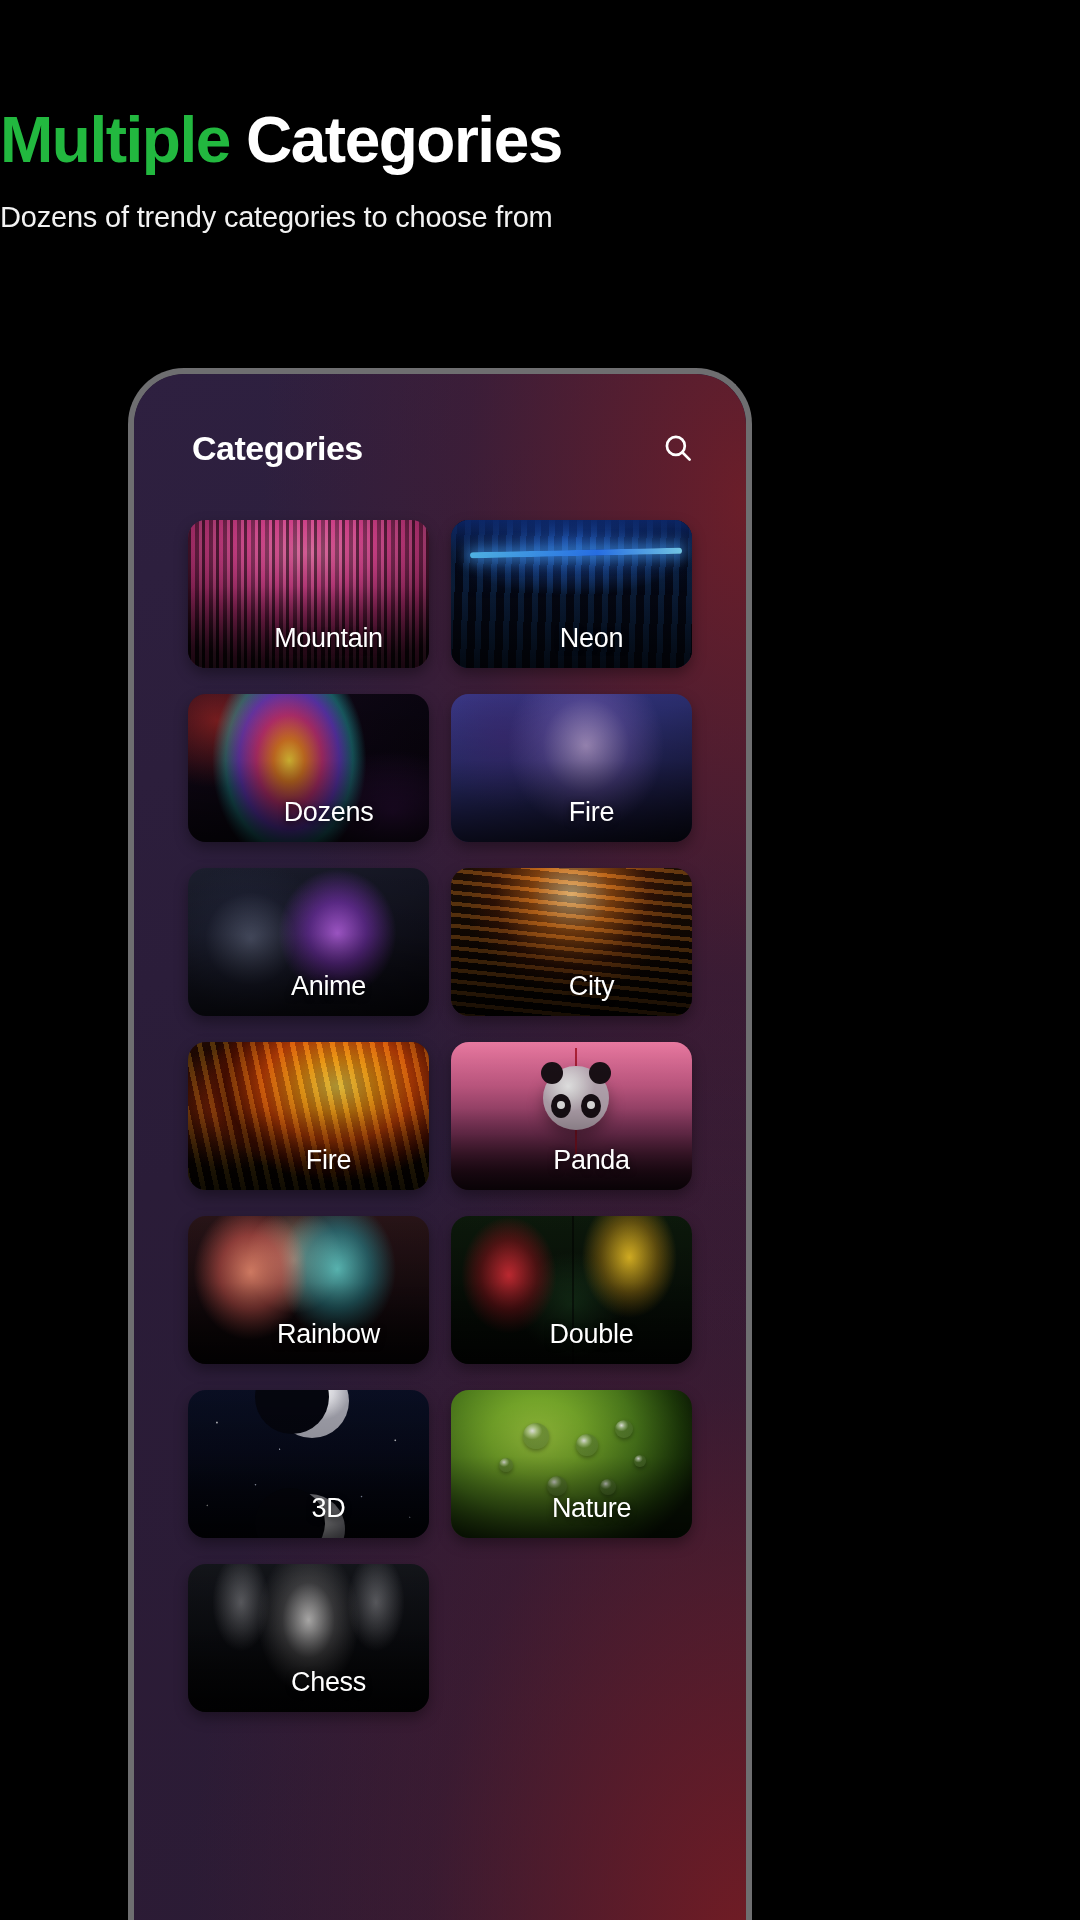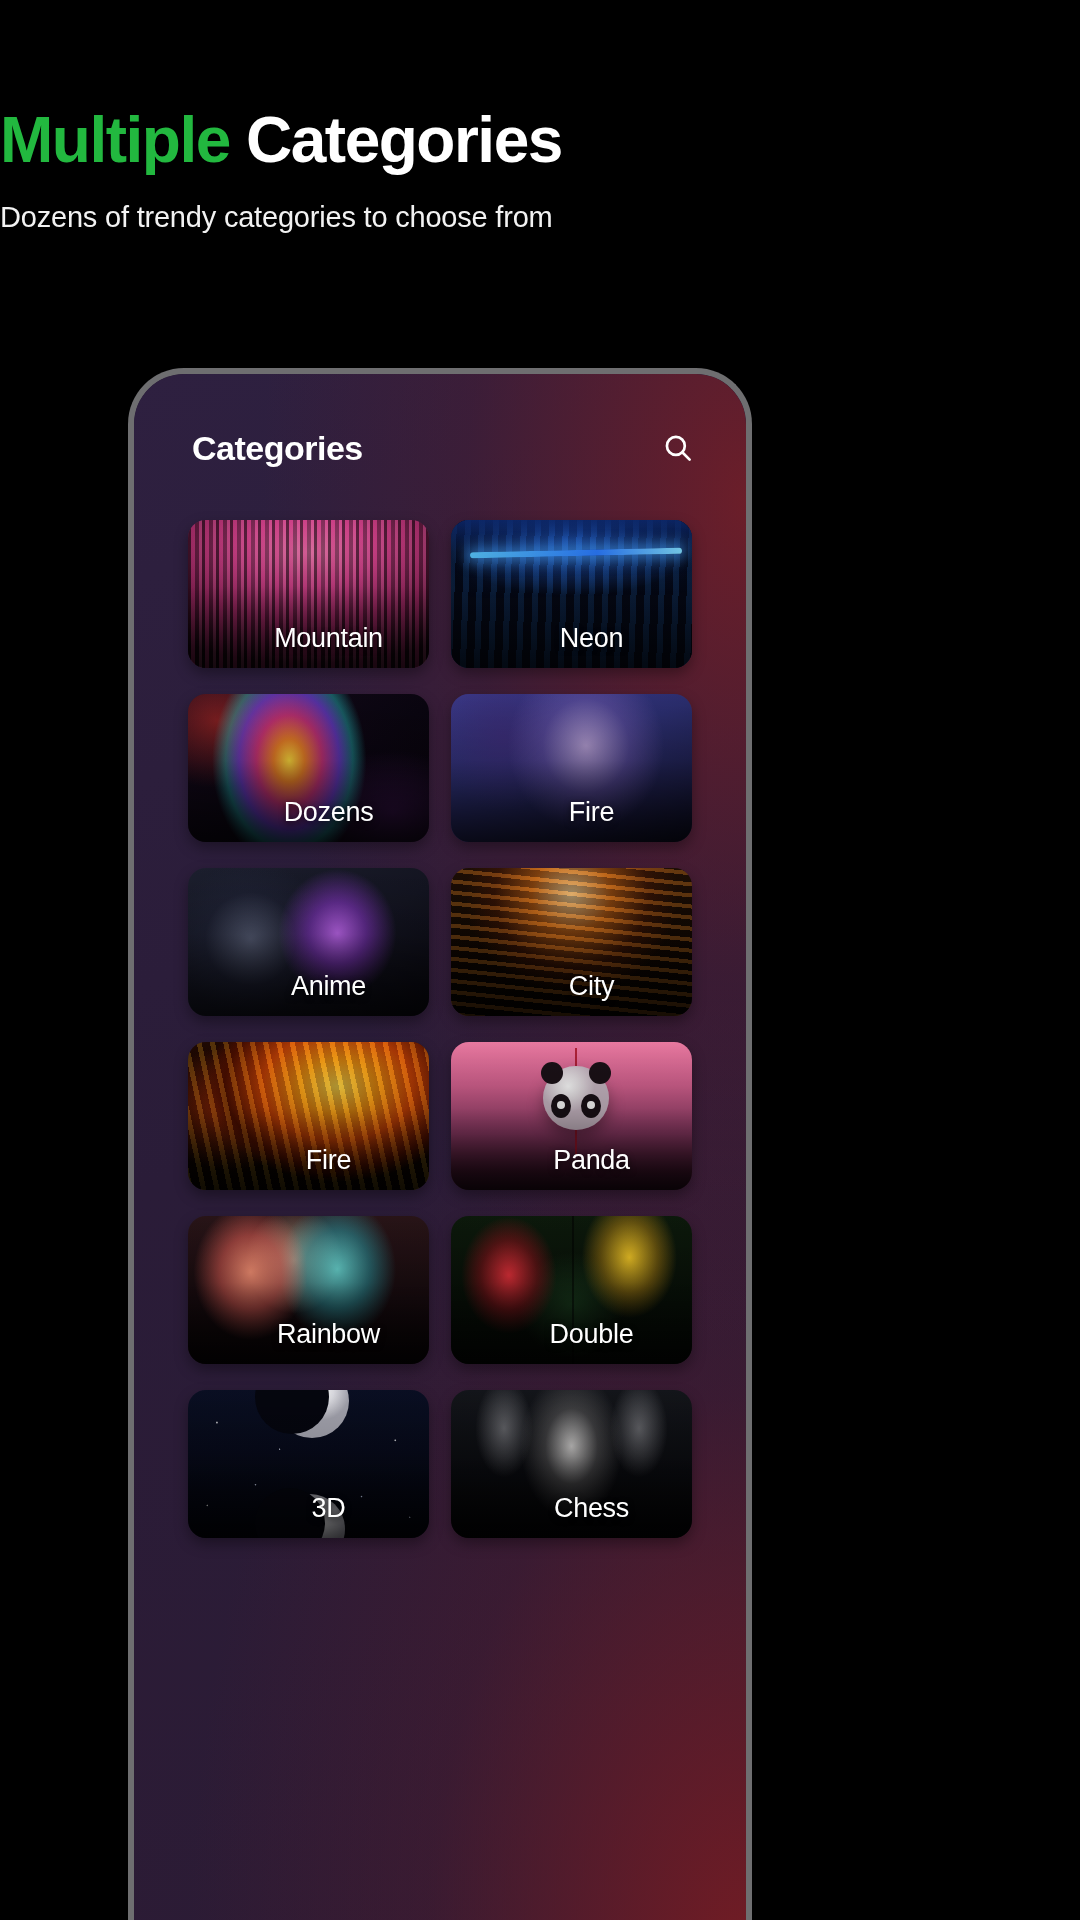--- a/index.html
+++ b/index.html
@@ -438,20 +438,33 @@
           <div class="card-art art-3d">
             <div class="moon-top"></div>
             <div class="moon-bottom"></div>
             <div class="moon-mask t"></div>
             <div class="moon-mask b"></div>
           </div>
           <div class="card-scrim"></div>
           <div class="card-label">3D</div>
         </div>
         <div class="card">
+          <div class="card-art art-nature">
+            <div class="dew" style="left: 30%; top: 22%; width: 26px; height: 26px;"></div>
+            <div class="dew" style="left: 52%; top: 30%; width: 22px; height: 22px;"></div>
+            <div class="dew" style="left: 68%; top: 20%; width: 18px; height: 18px;"></div>
+            <div class="dew" style="left: 40%; top: 58%; width: 20px; height: 20px;"></div>
+            <div class="dew" style="left: 62%; top: 60%; width: 16px; height: 16px;"></div>
+            <div class="dew" style="left: 20%; top: 46%; width: 14px; height: 14px;"></div>
+            <div class="dew" style="left: 76%; top: 44%; width: 12px; height: 12px;"></div>
+          </div>
+          <div class="card-scrim"></div>
+          <div class="card-label">Nature</div>
+        </div>
+        <div class="card">
           <div class="card-art art-chess"></div>
           <div class="card-scrim"></div>
           <div class="card-label">Chess</div>
         </div>
       </div>
 
   </div>
 </div>
 
 </body></html>

